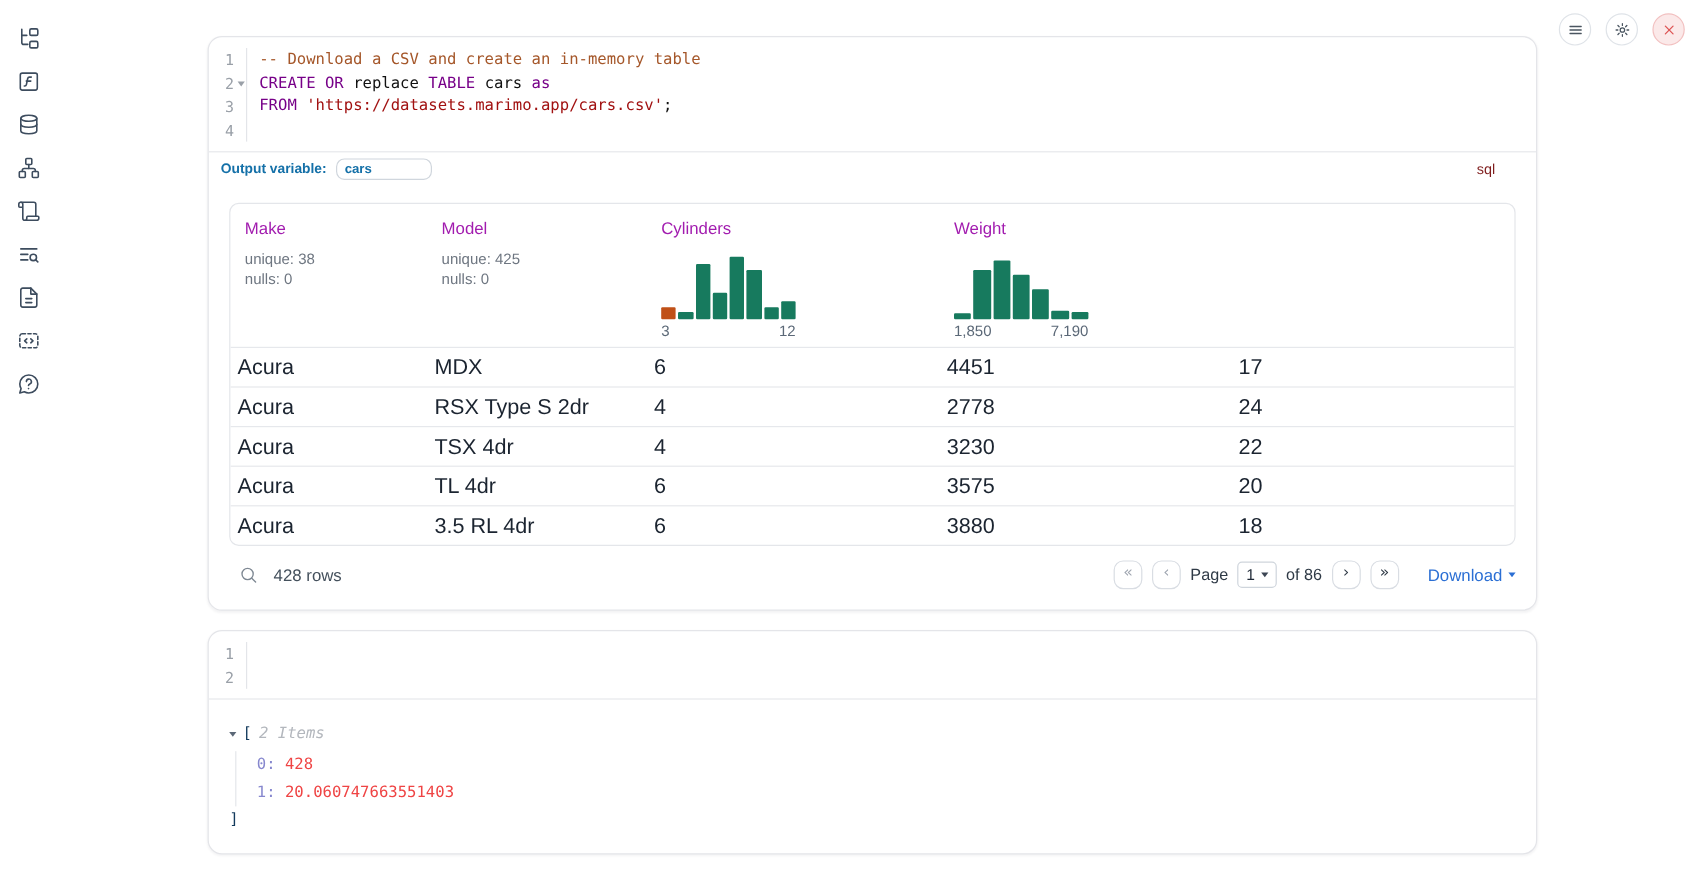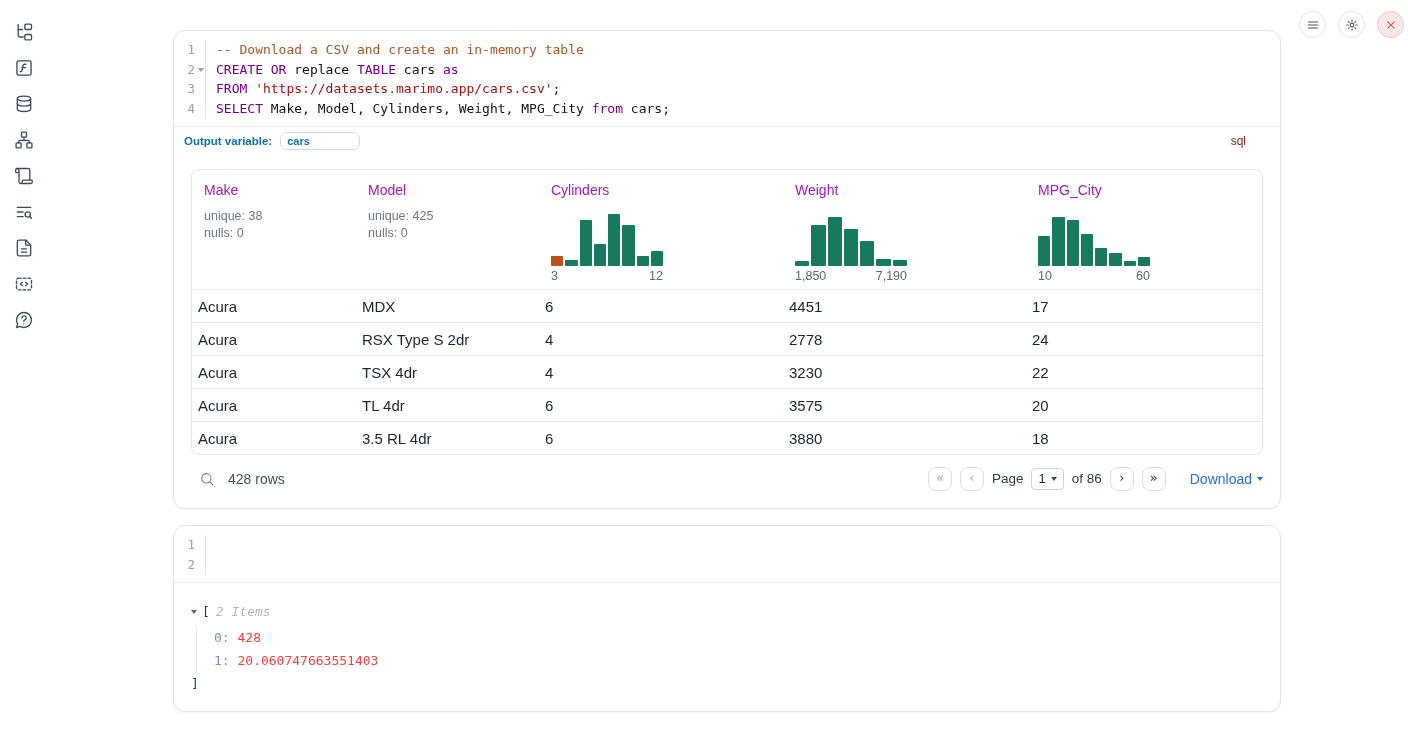--- a/index.html
+++ b/index.html
@@ -62,21 +62,21 @@
   .th { padding-left:12px; }
   .th-name { font-size:14px; color:#a21caf; cursor:pointer; }
   .th-stats { margin-top:10px; font-size:12.5px; line-height:17px; color:#6e7681; }
   .hist-wrap { margin-top:16px; width:112px; }
   .hist { display:flex; align-items:flex-end; gap:2px; height:52px; }
   .hist-bar { flex:1; border-radius:1px; }
   .hist-labels { display:flex; justify-content:space-between; margin-top:3px;
     font-size:12.5px; color:#5b6877; }
   .tbl-row { display:grid; grid-template-columns:164px 183px 244px 243px 1fr;
     height:33px; align-items:center; border-top:1px solid #e6e8ec;
-    font-size:15px; color:#1b2430; }
+    font-size:18px; color:#1b2430; }
   .tbl-row > div { padding-left:6px; }
 
   
   .tbl-footer { display:flex; align-items:center; height:41px; padding:6px 0 0 8px; }
   .search-btn { border:none; background:none; cursor:pointer; display:flex; }
   .search-btn svg { width:16px; height:16px; stroke:#7e8893; fill:none; stroke-width:1.7; stroke-linecap:round; }
   .row-count { margin-left:13px; font-size:14px; color:#44505c; }
   .pager { margin-left:auto; display:flex; align-items:center; gap:8px; }
   .pg-btn { width:24px; height:24px; border:1px solid #d9dde3; border-radius:8px;
     background:#fff; cursor:pointer; font:13px "DejaVu Sans", sans-serif;
@@ -210,21 +210,20 @@
       <div class="gutter">
         <div class="gutter-line">1</div>
         <div class="gutter-line"><span>2</span><span class="fold-chevron"></span></div>
         <div class="gutter-line">3</div>
         <div class="gutter-line">4</div>
       </div>
       <div class="code-col">
         <div class="code-line"><span class="tok-com">-- Download a CSV and create an in-memory table</span></div>
         <div class="code-line"><span class="tok-kw">CREATE OR</span><span class="tok-pl"> replace </span><span class="tok-kw">TABLE</span><span class="tok-pl"> cars </span><span class="tok-kw">as</span></div>
         <div class="code-line"><span class="tok-kw">FROM</span><span class="tok-pl"> </span><span class="tok-str">'https://datasets.marimo.app/cars.csv'</span><span class="tok-pl">;</span></div>
-        <div class="code-line"><span class="tok-kw">SELECT</span><span class="tok-pl"> Make, Model, Cylinders, Weight, MPG_City </span><span class="tok-kw">from</span><span class="tok-pl"> cars;</span></div>
       </div>
     </div>
 
     <div class="sql-strip">
       <span class="ov-label">Output variable:</span>
       <input class="ov-input" value="cars" style="">
       <span class="strip-spacer"></span>
       <span class="lang-badge">sql</span>
     </div>
 
@@ -275,39 +274,20 @@
                   <div class="hist-bar" style="height: 48%; background: rgb(23, 122, 94);"></div>
                   <div class="hist-bar" style="height: 14%; background: rgb(23, 122, 94);"></div>
                   <div class="hist-bar" style="height: 11%; background: rgb(23, 122, 94);"></div>
                 </div>
               <div class="hist-labels">
                 <span>1,850</span>
                 <span>7,190</span>
               </div>
             </div>
           </div>
-          <div class="th">
-            <div class="th-name">MPG_City</div>
-            <div class="hist-wrap">
-              <div class="hist">
-                  <div class="hist-bar" style="height: 58%; background: rgb(23, 122, 94);"></div>
-                  <div class="hist-bar" style="height: 95%; background: rgb(23, 122, 94);"></div>
-                  <div class="hist-bar" style="height: 88%; background: rgb(23, 122, 94);"></div>
-                  <div class="hist-bar" style="height: 62%; background: rgb(23, 122, 94);"></div>
-                  <div class="hist-bar" style="height: 35%; background: rgb(23, 122, 94);"></div>
-                  <div class="hist-bar" style="height: 25%; background: rgb(23, 122, 94);"></div>
-                  <div class="hist-bar" style="height: 10%; background: rgb(23, 122, 94);"></div>
-                  <div class="hist-bar" style="height: 18%; background: rgb(23, 122, 94);"></div>
-                </div>
-              <div class="hist-labels">
-                <span>10</span>
-                <span>60</span>
-              </div>
-            </div>
-          </div>
         </div>
 
         <div class="tbl-row">
           <div>Acura</div>
           <div>MDX</div>
           <div>6</div>
           <div>4451</div>
           <div>17</div>
         </div>
         <div class="tbl-row">

